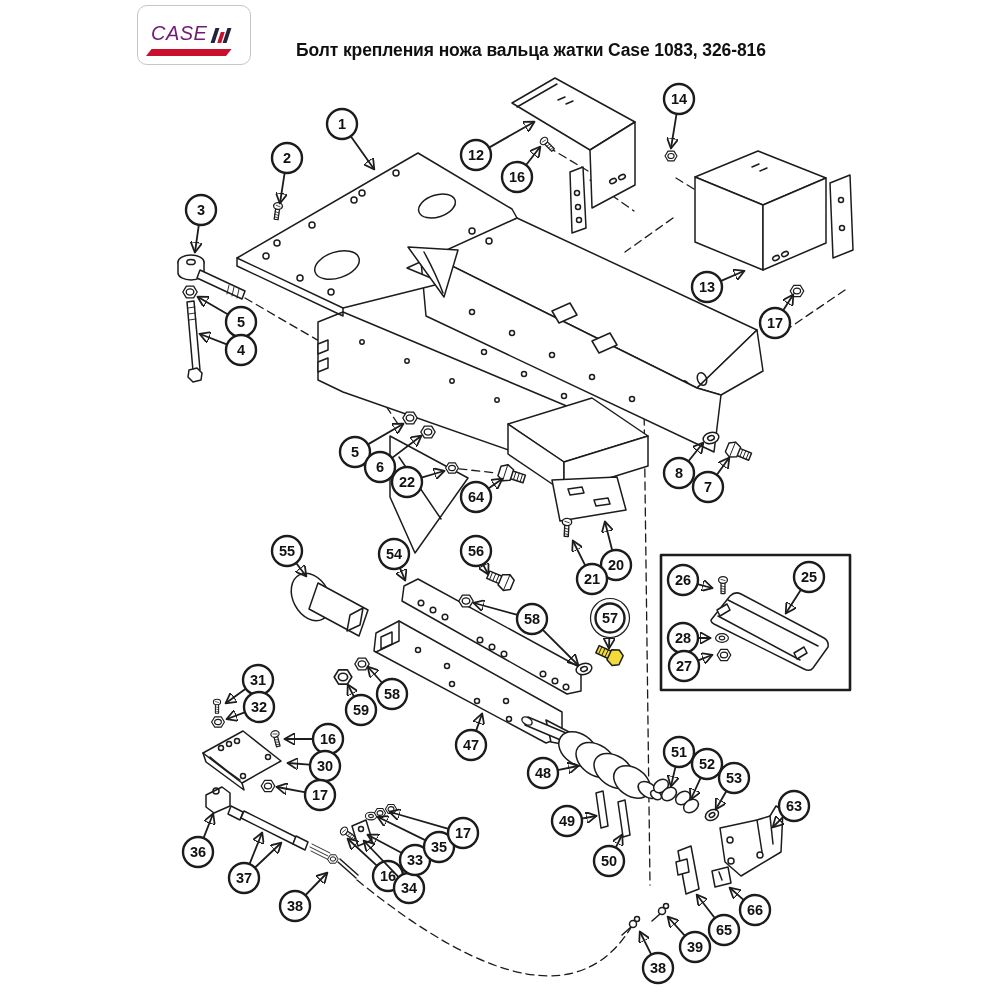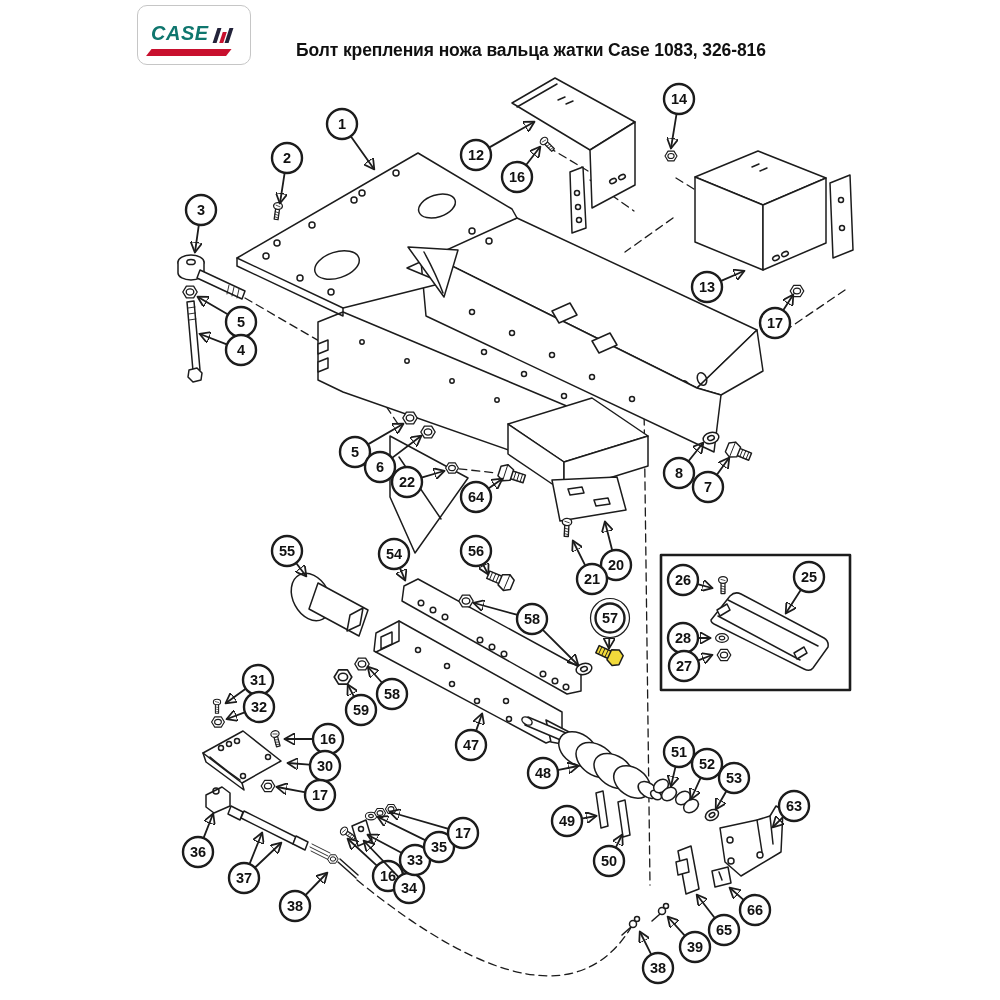--- a/index.html
+++ b/index.html
@@ -1,20 +1,20 @@
 <!DOCTYPE html>
 <html><head>
 <meta charset="utf-8">
 <style>
   html,body{margin:0;padding:0;background:#fff;font-family:"Liberation Sans",sans-serif;}
   .page{position:relative;width:1000px;height:1000px;background:#fff;overflow:hidden;}
   .logo-box{position:absolute;left:137px;top:5px;width:112px;height:58px;background:#fff;
     border:1.5px solid #c6c6c6;border-radius:10px;}
   .logo-row{position:absolute;left:13px;top:17px;display:flex;align-items:flex-end;}
-  .case-text{font-size:20px;font-weight:700;font-style:italic;color:#0f766e;letter-spacing:.5px;line-height:1;}
+  .case-text{font-size:20px;font-weight:400;font-style:italic;color:#701a75;letter-spacing:.5px;line-height:1;}
   .ih-bars{display:inline-flex;margin-left:4px;align-items:flex-end;}
   .ih-bars .bar{width:4px;height:15px;background:#23233a;transform:skewX(-18deg);margin-left:2px;}
   .ih-bars .bar.red{background:#C8102E;height:11px;}
   .logo-underline{position:absolute;left:11px;top:43px;width:80px;height:6.5px;background:#C8102E;transform:skewX(-38deg);}
   .sr{position:absolute;width:1px;height:1px;overflow:hidden;clip:rect(0 0 0 0);white-space:nowrap;}
   .page-title{position:absolute;left:280px;top:24px;margin:16px;font-size:17.5px;font-weight:700;color:#101010;letter-spacing:-.1px;}
   #diagram{position:absolute;left:0;top:0;}
   #diagram path,#diagram polygon,#diagram ellipse,#diagram circle,#diagram rect,#diagram line{
     stroke:#1c1c1c;stroke-width:1.5;fill:none;stroke-linejoin:round;stroke-linecap:round;}
   #diagram .f{fill:#fff;}

